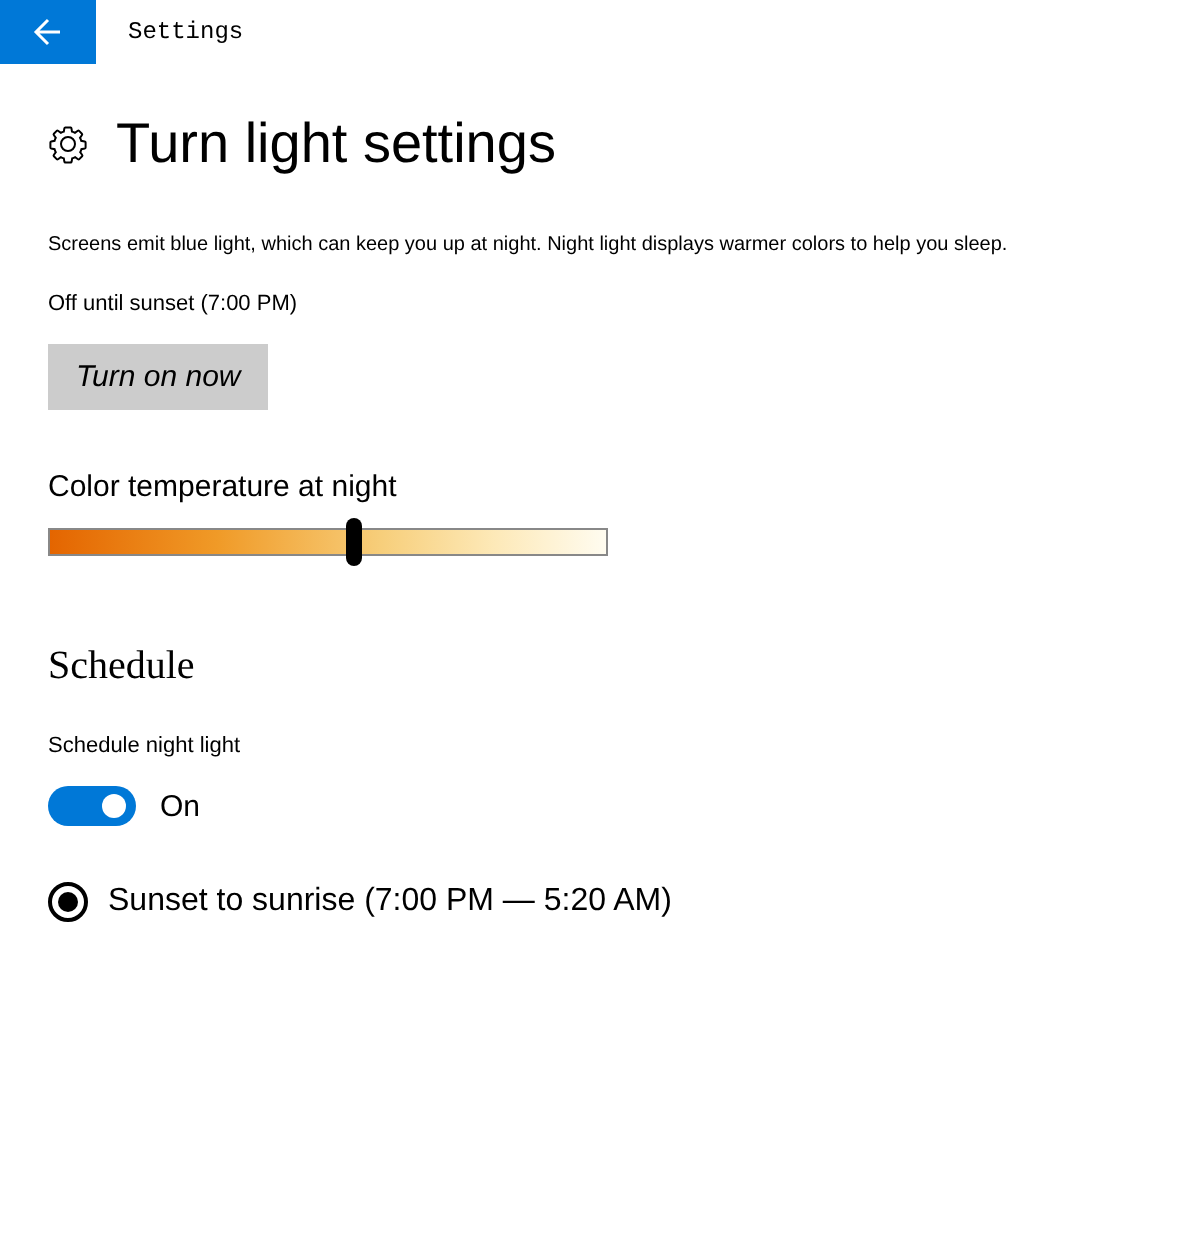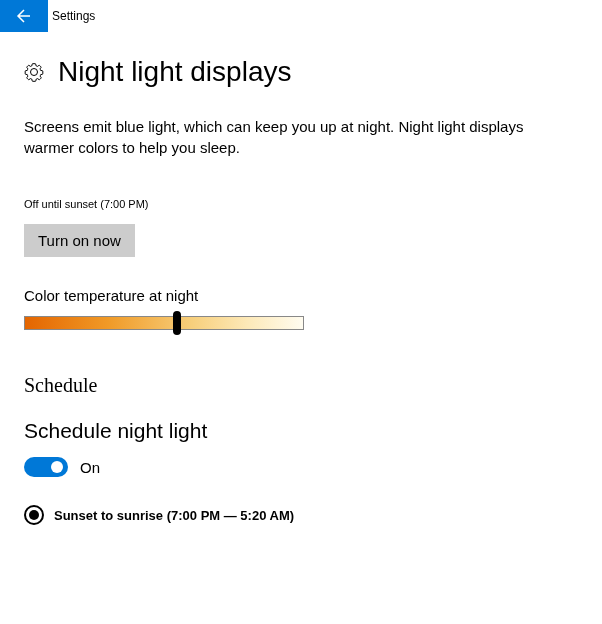--- a/index.html
+++ b/index.html
@@ -24,57 +24,59 @@
       width: 48px;
       height: 32px;
       background: #0078d7;
       display: flex;
       align-items: center;
       justify-content: center;
       cursor: pointer;
     }
     .header-title {
       font-size: 12px;
-      padding-left: 4px;
+      padding-left: 16px;
       font-weight: 400;
+      font-family: Liberation Mono, monospace;
     }
     .content {
       padding: 24px 24px 0 24px;
     }
     .page-title-row {
       display: flex;
       align-items: center;
       margin-bottom: 28px;
     }
     .gear-icon {
       margin-right: 14px;
       margin-top: 4px;
     }
     .page-title {
       font-size: 28px;
       font-weight: 300;
     }
     .description {
-      font-size: 15px;
+      font-size: 10px;
       line-height: 1.4;
-      margin-bottom: 40px;
+      margin-bottom: 16px;
       max-width: 520px;
     }
     .status-text {
       font-size: 11px;
       margin-bottom: 14px;
     }
     .turn-on-btn {
       background: #ccc;
       border: none;
       padding: 8px 14px;
       font-size: 15px;
       font-family: inherit;
       cursor: pointer;
       margin-bottom: 30px;
+      font-style: italic;
     }
     .label {
       font-size: 15px;
       margin-bottom: 12px;
     }
     .slider-wrap {
       margin-bottom: 44px;
     }
     .slider-track {
       width: 280px;
@@ -93,21 +95,21 @@
       top: -6px;
       left: 148px;
     }
     .section-heading {
       font-size: 20px;
       font-weight: 400;
       margin-bottom: 22px;
       font-family: Liberation Serif, serif;
     }
     .schedule-label {
-      font-size: 21px;
+      font-size: 11px;
       margin-bottom: 14px;
     }
     .toggle-row {
       display: flex;
       align-items: center;
       margin-bottom: 28px;
       text-align: center;
     }
     .toggle {
       width: 44px;
@@ -148,22 +150,21 @@
       flex-shrink: 0;
     }
     .radio.selected::after {
       content: "";
       width: 10px;
       height: 10px;
       background: #000;
       border-radius: 50%;
     }
     .radio-label {
-      font-size: 13px;
-      font-weight: bold;
+      font-size: 16px;
     }
   </style>
 </head>
 <body>
 
 <div class="header">
   <div class="back-btn">
     <svg width="16" height="16" viewBox="0 0 16 16">
       <path d="M8 2 L2 8 L8 14 M2 8 L14 8" stroke="#fff" stroke-width="1.5" fill="none"></path>
     </svg>
@@ -172,21 +173,21 @@
 </div>
 
 <div class="content">
 
   <div class="page-title-row">
     <span class="gear-icon">
       <svg width="20" height="20" viewBox="0 0 20 20">
         <path d="M10 6.5a3.5 3.5 0 100 7 3.5 3.5 0 000-7zm8.3 2.2l-1.7-.3a6.9 6.9 0 00-.6-1.5l1-1.4a.5.5 0 00-.05-.65l-1.4-1.4a.5.5 0 00-.65-.05l-1.4 1a6.9 6.9 0 00-1.5-.6l-.3-1.7A.5.5 0 0011.3 1.7H8.7a.5.5 0 00-.5.4l-.3 1.7a6.9 6.9 0 00-1.5.6l-1.4-1a.5.5 0 00-.65.05l-1.4 1.4a.5.5 0 00-.05.65l1 1.4a6.9 6.9 0 00-.6 1.5l-1.7.3a.5.5 0 00-.4.5v2.6a.5.5 0 00.4.5l1.7.3a6.9 6.9 0 00.6 1.5l-1 1.4a.5.5 0 00.05.65l1.4 1.4a.5.5 0 00.65.05l1.4-1a6.9 6.9 0 001.5.6l.3 1.7a.5.5 0 00.5.4h2.6a.5.5 0 00.5-.4l.3-1.7a6.9 6.9 0 001.5-.6l1.4 1a.5.5 0 00.65-.05l1.4-1.4a.5.5 0 00.05-.65l-1-1.4a6.9 6.9 0 00.6-1.5l1.7-.3a.5.5 0 00.4-.5V9.2a.5.5 0 00-.4-.5z" fill="none" stroke="#000" stroke-width="1"></path>
       </svg>
     </span>
-    <h1 class="page-title">Night light displays</h1>
+    <h1 class="page-title">Turn light settings</h1>
   </div>
 
   <p class="description">Screens emit blue light, which can keep you up at night. Night light displays warmer colors to help you sleep.</p>
 
   <div class="status-text">Off until sunset (7:00 PM)</div>
 
   <button class="turn-on-btn">Turn on now</button>
 
   <div class="slider-wrap">
     <div class="label">Color temperature at night</div>

